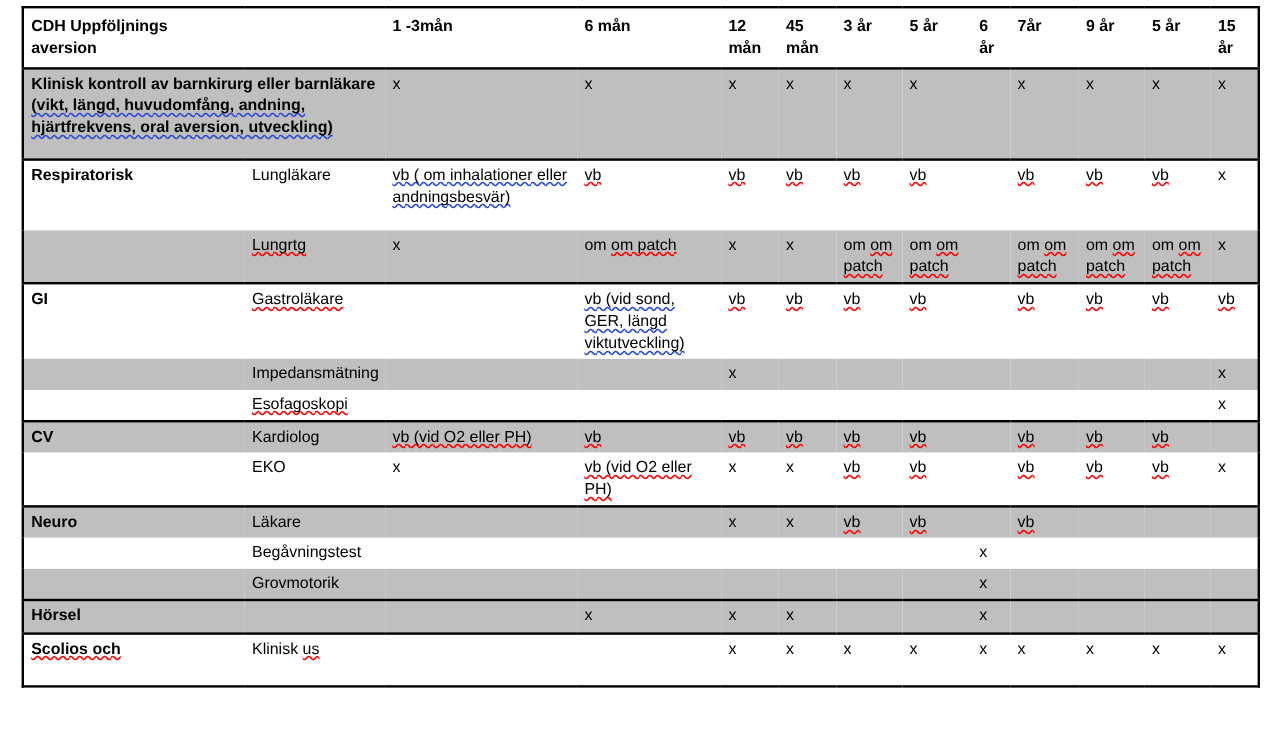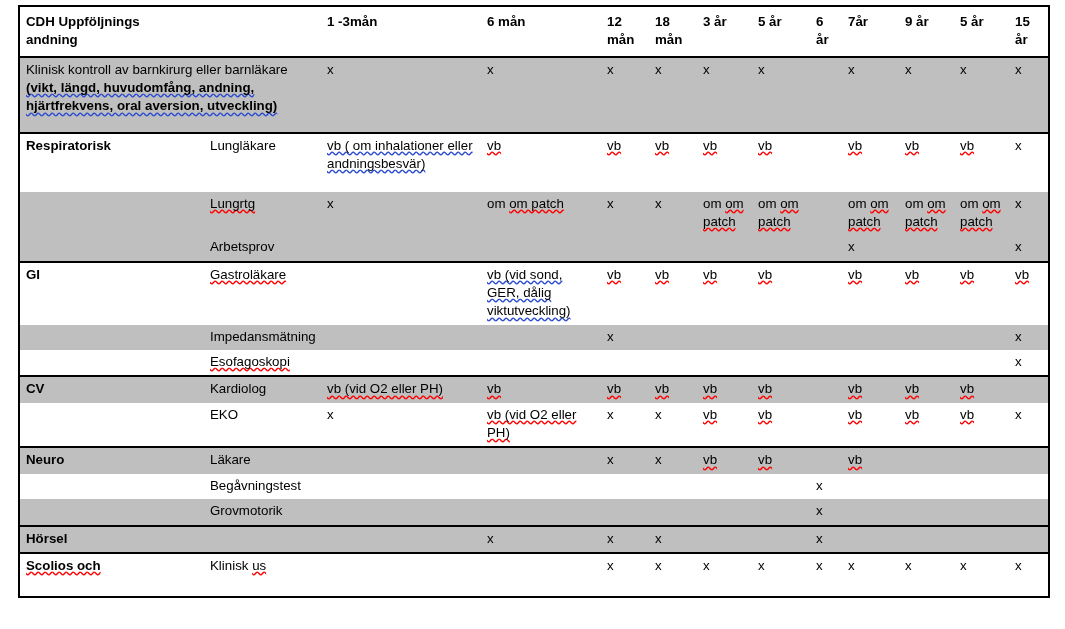--- a/index.html
+++ b/index.html
@@ -87,51 +87,51 @@
       <col style="width:57px">
       <col style="width:55px">
       <col style="width:55px">
       <col style="width:40px">
     </colgroup>
     <tbody>
 
       <tr class="hdr">
         <td class="cat">
           <div>CDH Uppföljnings</div>
-          <div>andning</div>
+          <div>aversion</div>
         </td>
         <td></td>
         <td>1 -3mån</td>
         <td>6 mån</td>
         <td>
           <div>12</div>
           <div>mån</div>
         </td>
         <td>
-          <div>18</div>
+          <div>45</div>
           <div>mån</div>
         </td>
         <td>3 år</td>
         <td>5 år</td>
         <td>
           <div>6</div>
           <div>år</div>
         </td>
         <td>7år</td>
         <td>9 år</td>
         <td>5 år</td>
         <td>
           <div>15</div>
           <div>år</div>
         </td>
       </tr>
 
       <tr class="shade grouptop" style="height:76px">
         <td class="cat" colspan="2">
-          <span style="font-weight:normal">Klinisk kontroll av barnkirurg eller barnläkare</span><span class="u-blue"> (vikt, längd, huvudomfång, andning, hjärtfrekvens, oral aversion, utveckling)</span>
+          <span style="font-weight:bold">Klinisk kontroll av barnkirurg eller barnläkare</span><span class="u-blue"> (vikt, längd, huvudomfång, andning, hjärtfrekvens, oral aversion, utveckling)</span>
         </td>
         <td class="val">x</td>
         <td class="val">x</td>
         <td class="val">x</td>
         <td class="val">x</td>
         <td class="val">x</td>
         <td class="val">x</td>
         <td class="val"></td>
         <td class="val">x</td>
         <td class="val">x</td>
@@ -165,41 +165,26 @@
         <td class="val">om <span class="u-red">om patch</span></td>
         <td class="val">om <span class="u-red">om patch</span></td>
         <td class="val"></td>
         <td class="val">om <span class="u-red">om patch</span></td>
         <td class="val">om <span class="u-red">om patch</span></td>
         <td class="val">om <span class="u-red">om patch</span></td>
         <td class="val">x</td>
       </tr>
 
 
-      <tr class="shade" style="height:22px">
-        <td class="cat"></td>
-        <td class="sub">Arbetsprov</td>
-        <td class="val"></td>
-        <td class="val"></td>
-        <td class="val"></td>
-        <td class="val"></td>
-        <td class="val"></td>
-        <td class="val"></td>
-        <td class="val"></td>
-        <td class="val">x</td>
-        <td class="val"></td>
-        <td class="val"></td>
-        <td class="val">x</td>
-      </tr>
 
       <tr class="grouptop" style="height:59px">
         <td class="cat">GI</td>
         <td class="sub"><span class="u-red">Gastroläkare</span></td>
         <td class="val"></td>
-        <td class="val"><span class="u-blue">vb (vid sond, GER, dålig viktutveckling)</span></td>
+        <td class="val"><span class="u-blue">vb (vid sond, GER, längd viktutveckling)</span></td>
         <td class="val"><span class="u-red">vb</span></td>
         <td class="val"><span class="u-red">vb</span></td>
         <td class="val"><span class="u-red">vb</span></td>
         <td class="val"><span class="u-red">vb</span></td>
         <td class="val"></td>
         <td class="val"><span class="u-red">vb</span></td>
         <td class="val"><span class="u-red">vb</span></td>
         <td class="val"><span class="u-red">vb</span></td>
         <td class="val"><span class="u-red">vb</span></td>
       </tr>

